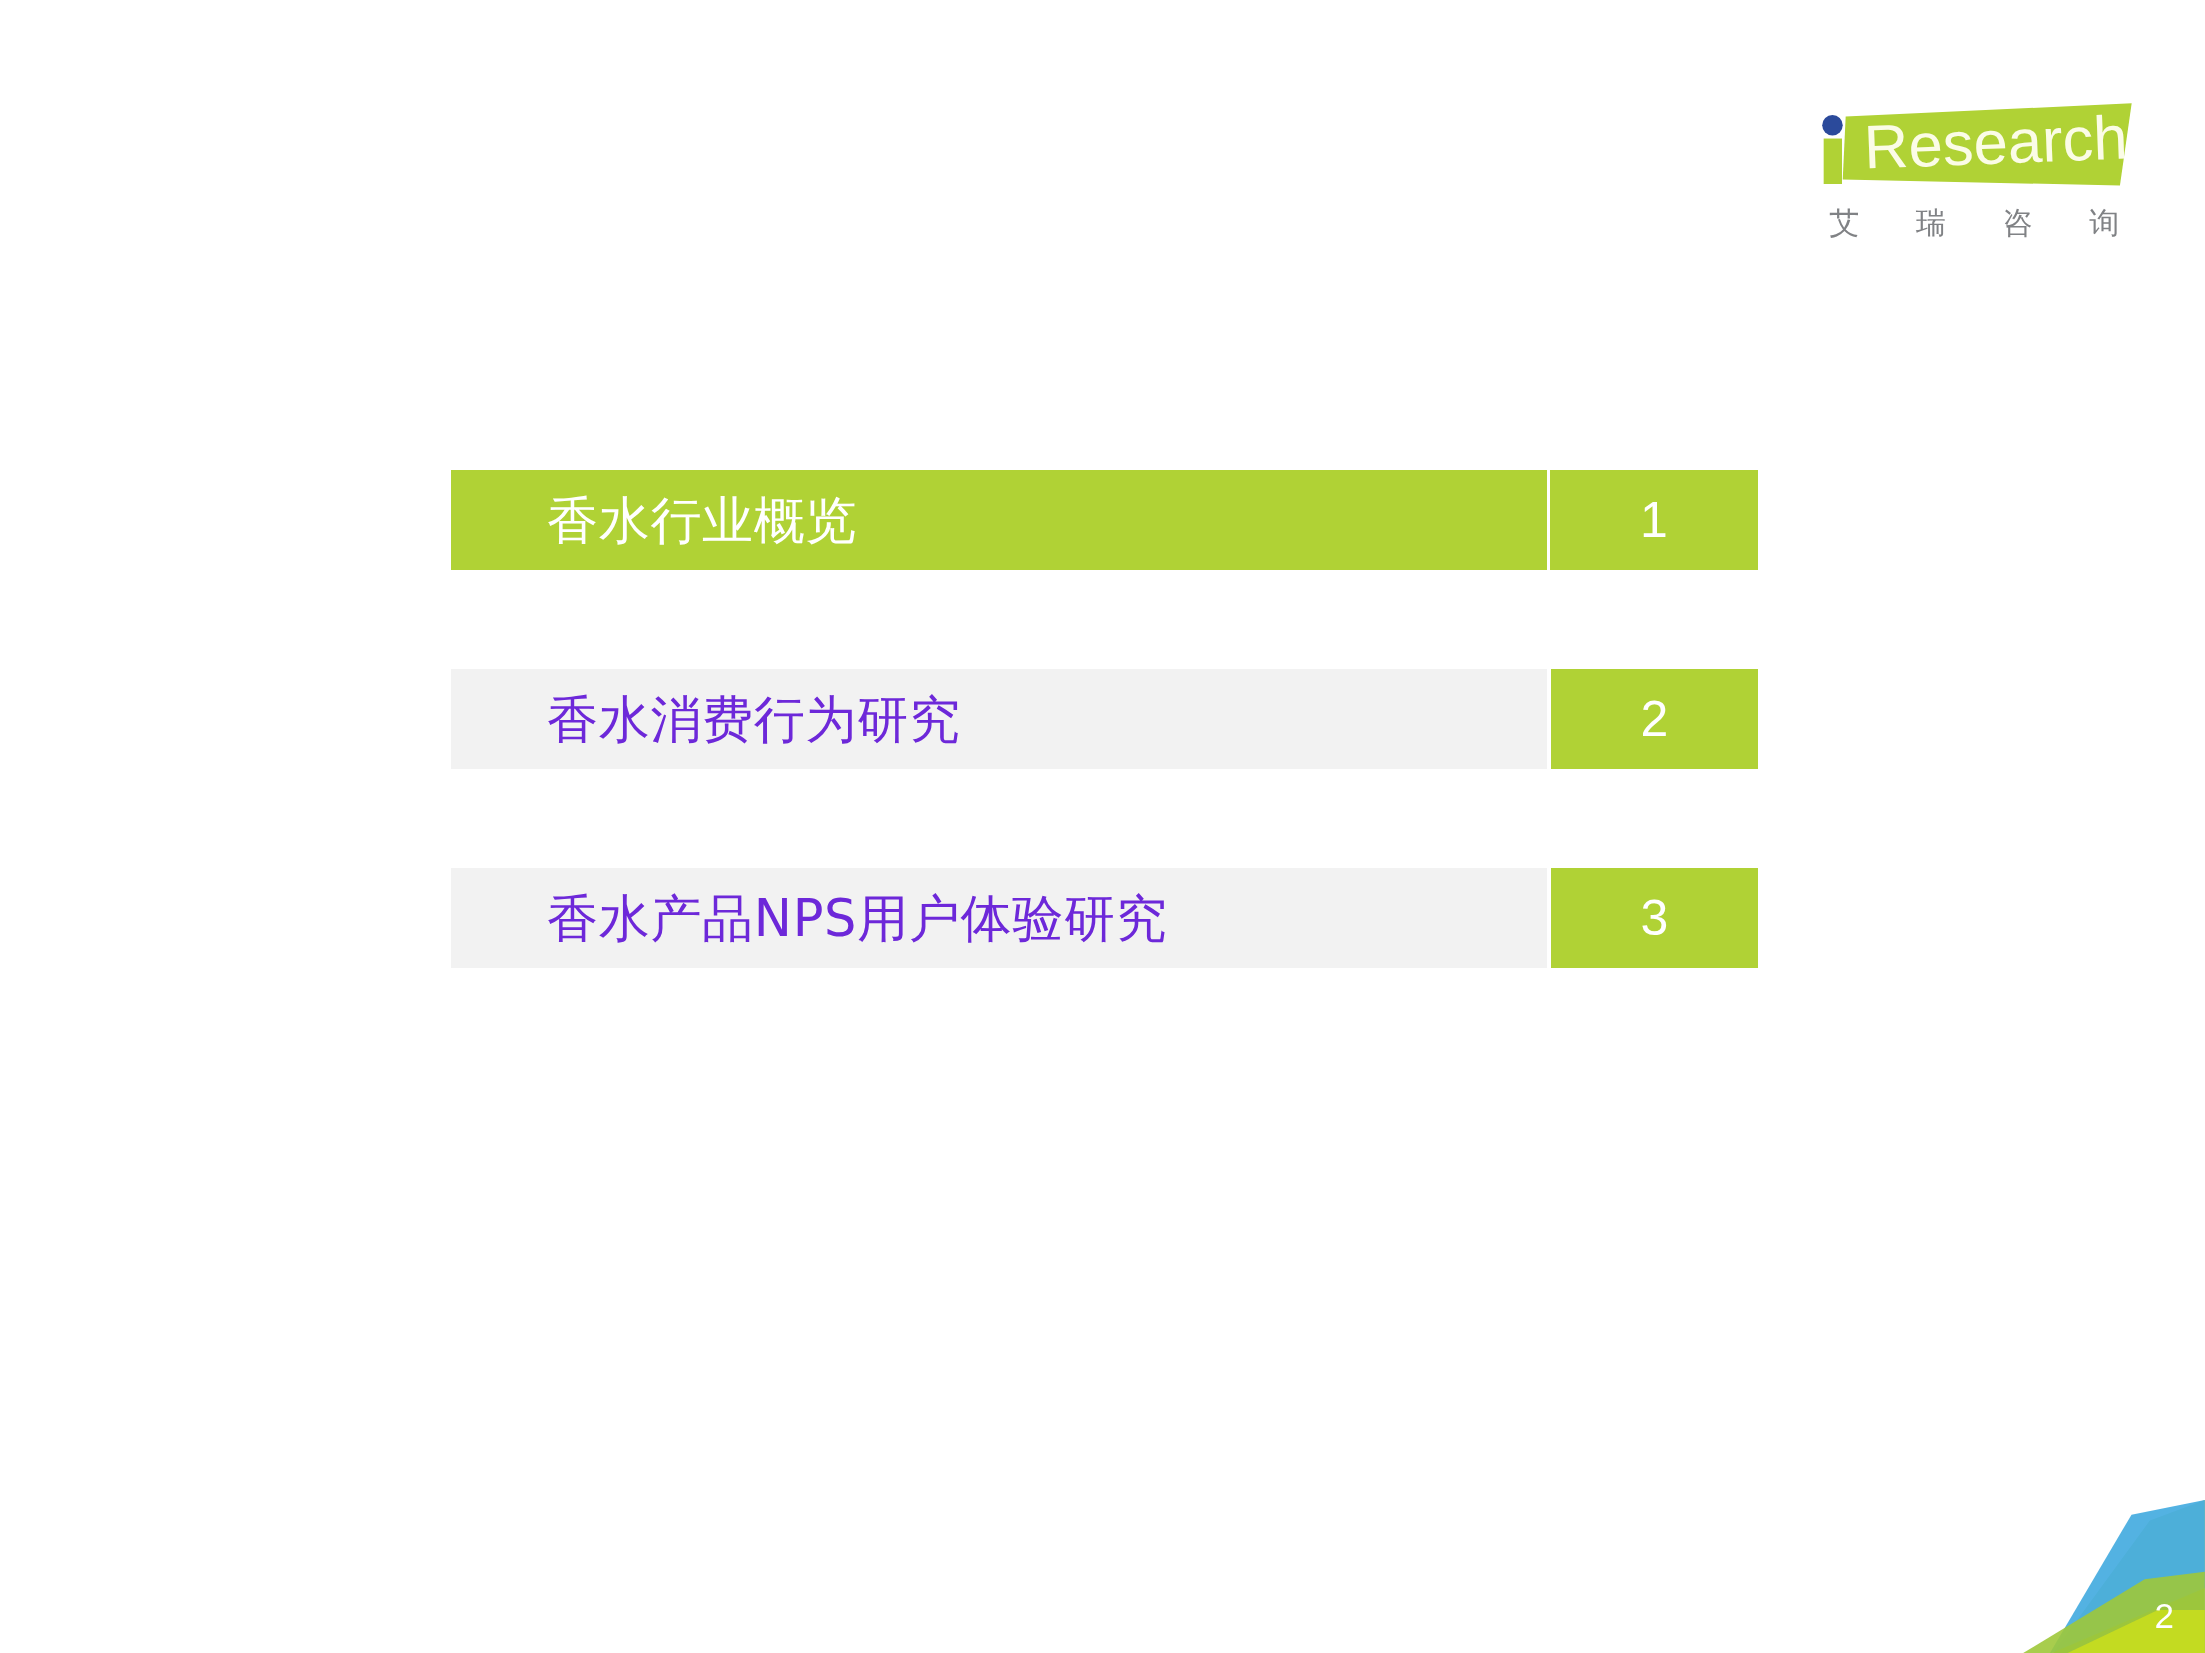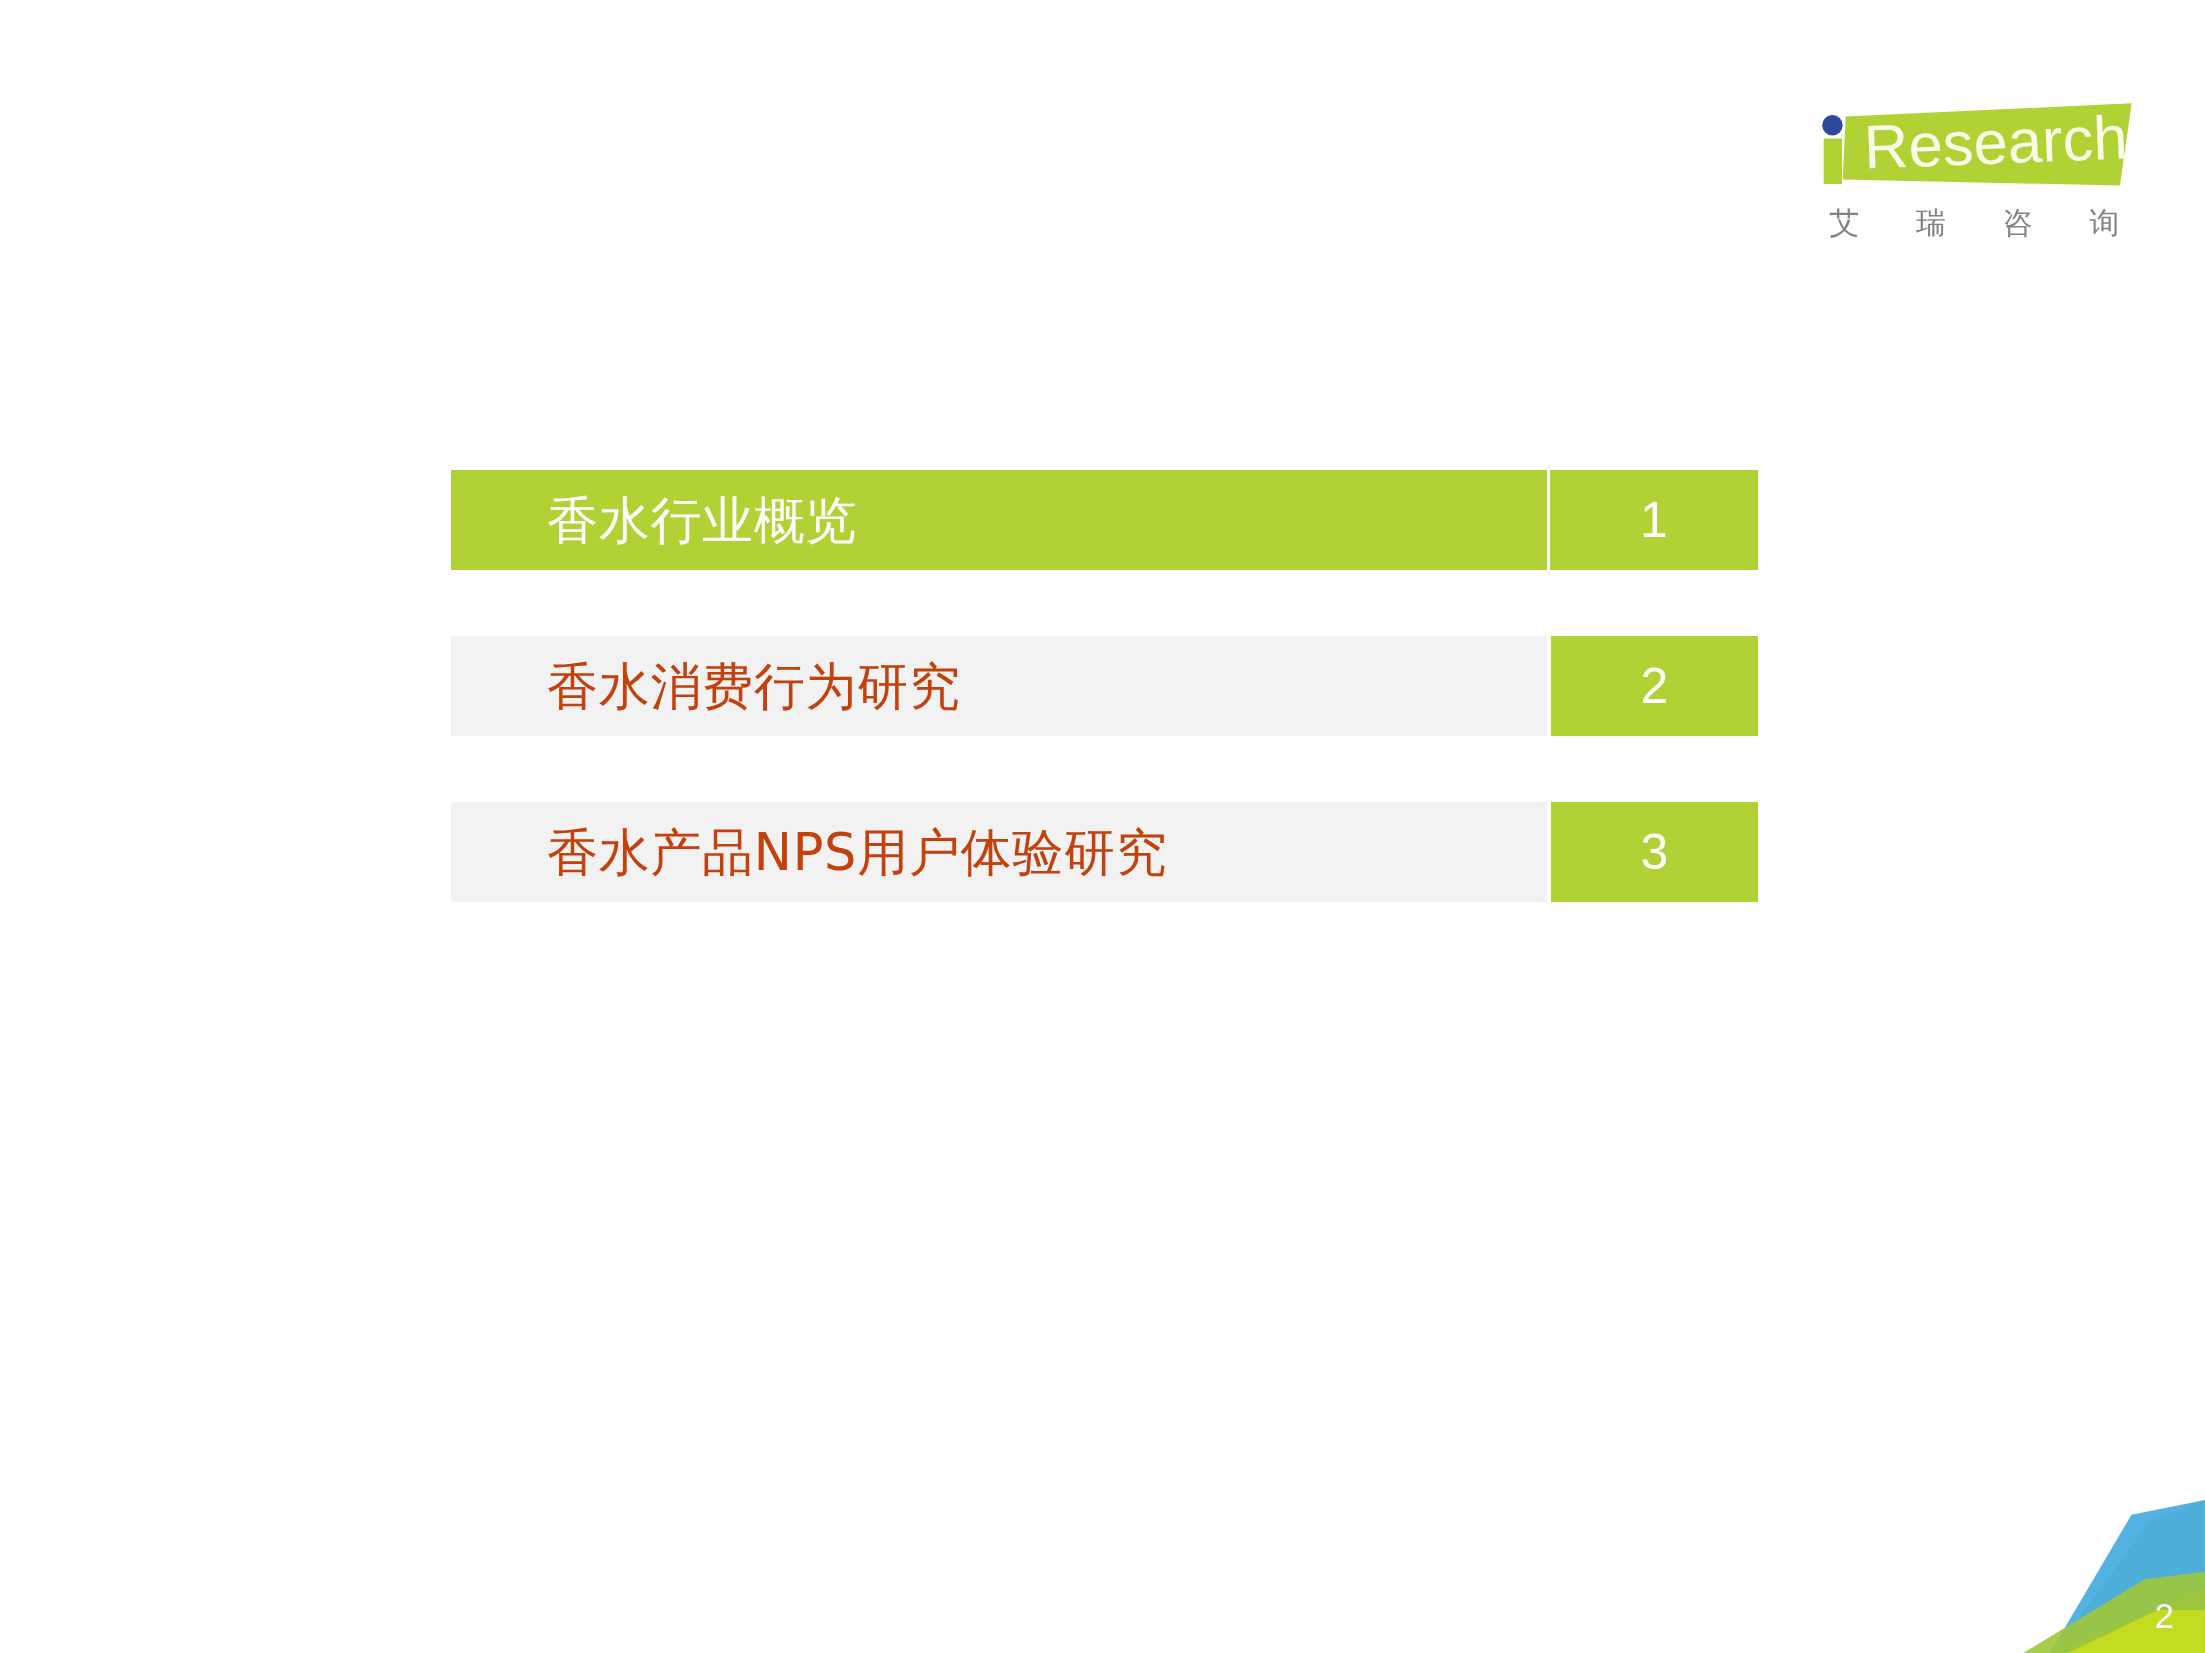--- a/index.html
+++ b/index.html
@@ -48,21 +48,21 @@
   
   .toc {
     position: absolute;
     left: 451px;
     top: 470px;
     width: 1307px;
   }
   .toc-row {
     position: relative;
     height: 100px;
-    margin-bottom: 66px;
+    margin-bottom: 99px;
     display: flex;
     align-items: stretch;
   }
   .toc-row:last-child { margin-bottom: 0; }
 
   .toc-label {
     flex: 1 1 auto;
     display: flex;
     align-items: center;
     padding-left: 96px;
@@ -91,21 +91,21 @@
   }
   .toc-row.active .toc-num {
     background: #b0d235;
     border-left: 3.7px solid #ffffff;
     box-sizing: border-box;
   }
 
   
   .toc-row.inactive .toc-label {
     background: #f2f2f2;
-    color: #c2410c;
+    color: #6d28d9;
   }
   .toc-row.inactive .toc-num {
     background: #b0d235;
     margin-left: 4.4px;
     flex: 0 0 207px;
     width: 207px;
   }
 
   
   .corner {

